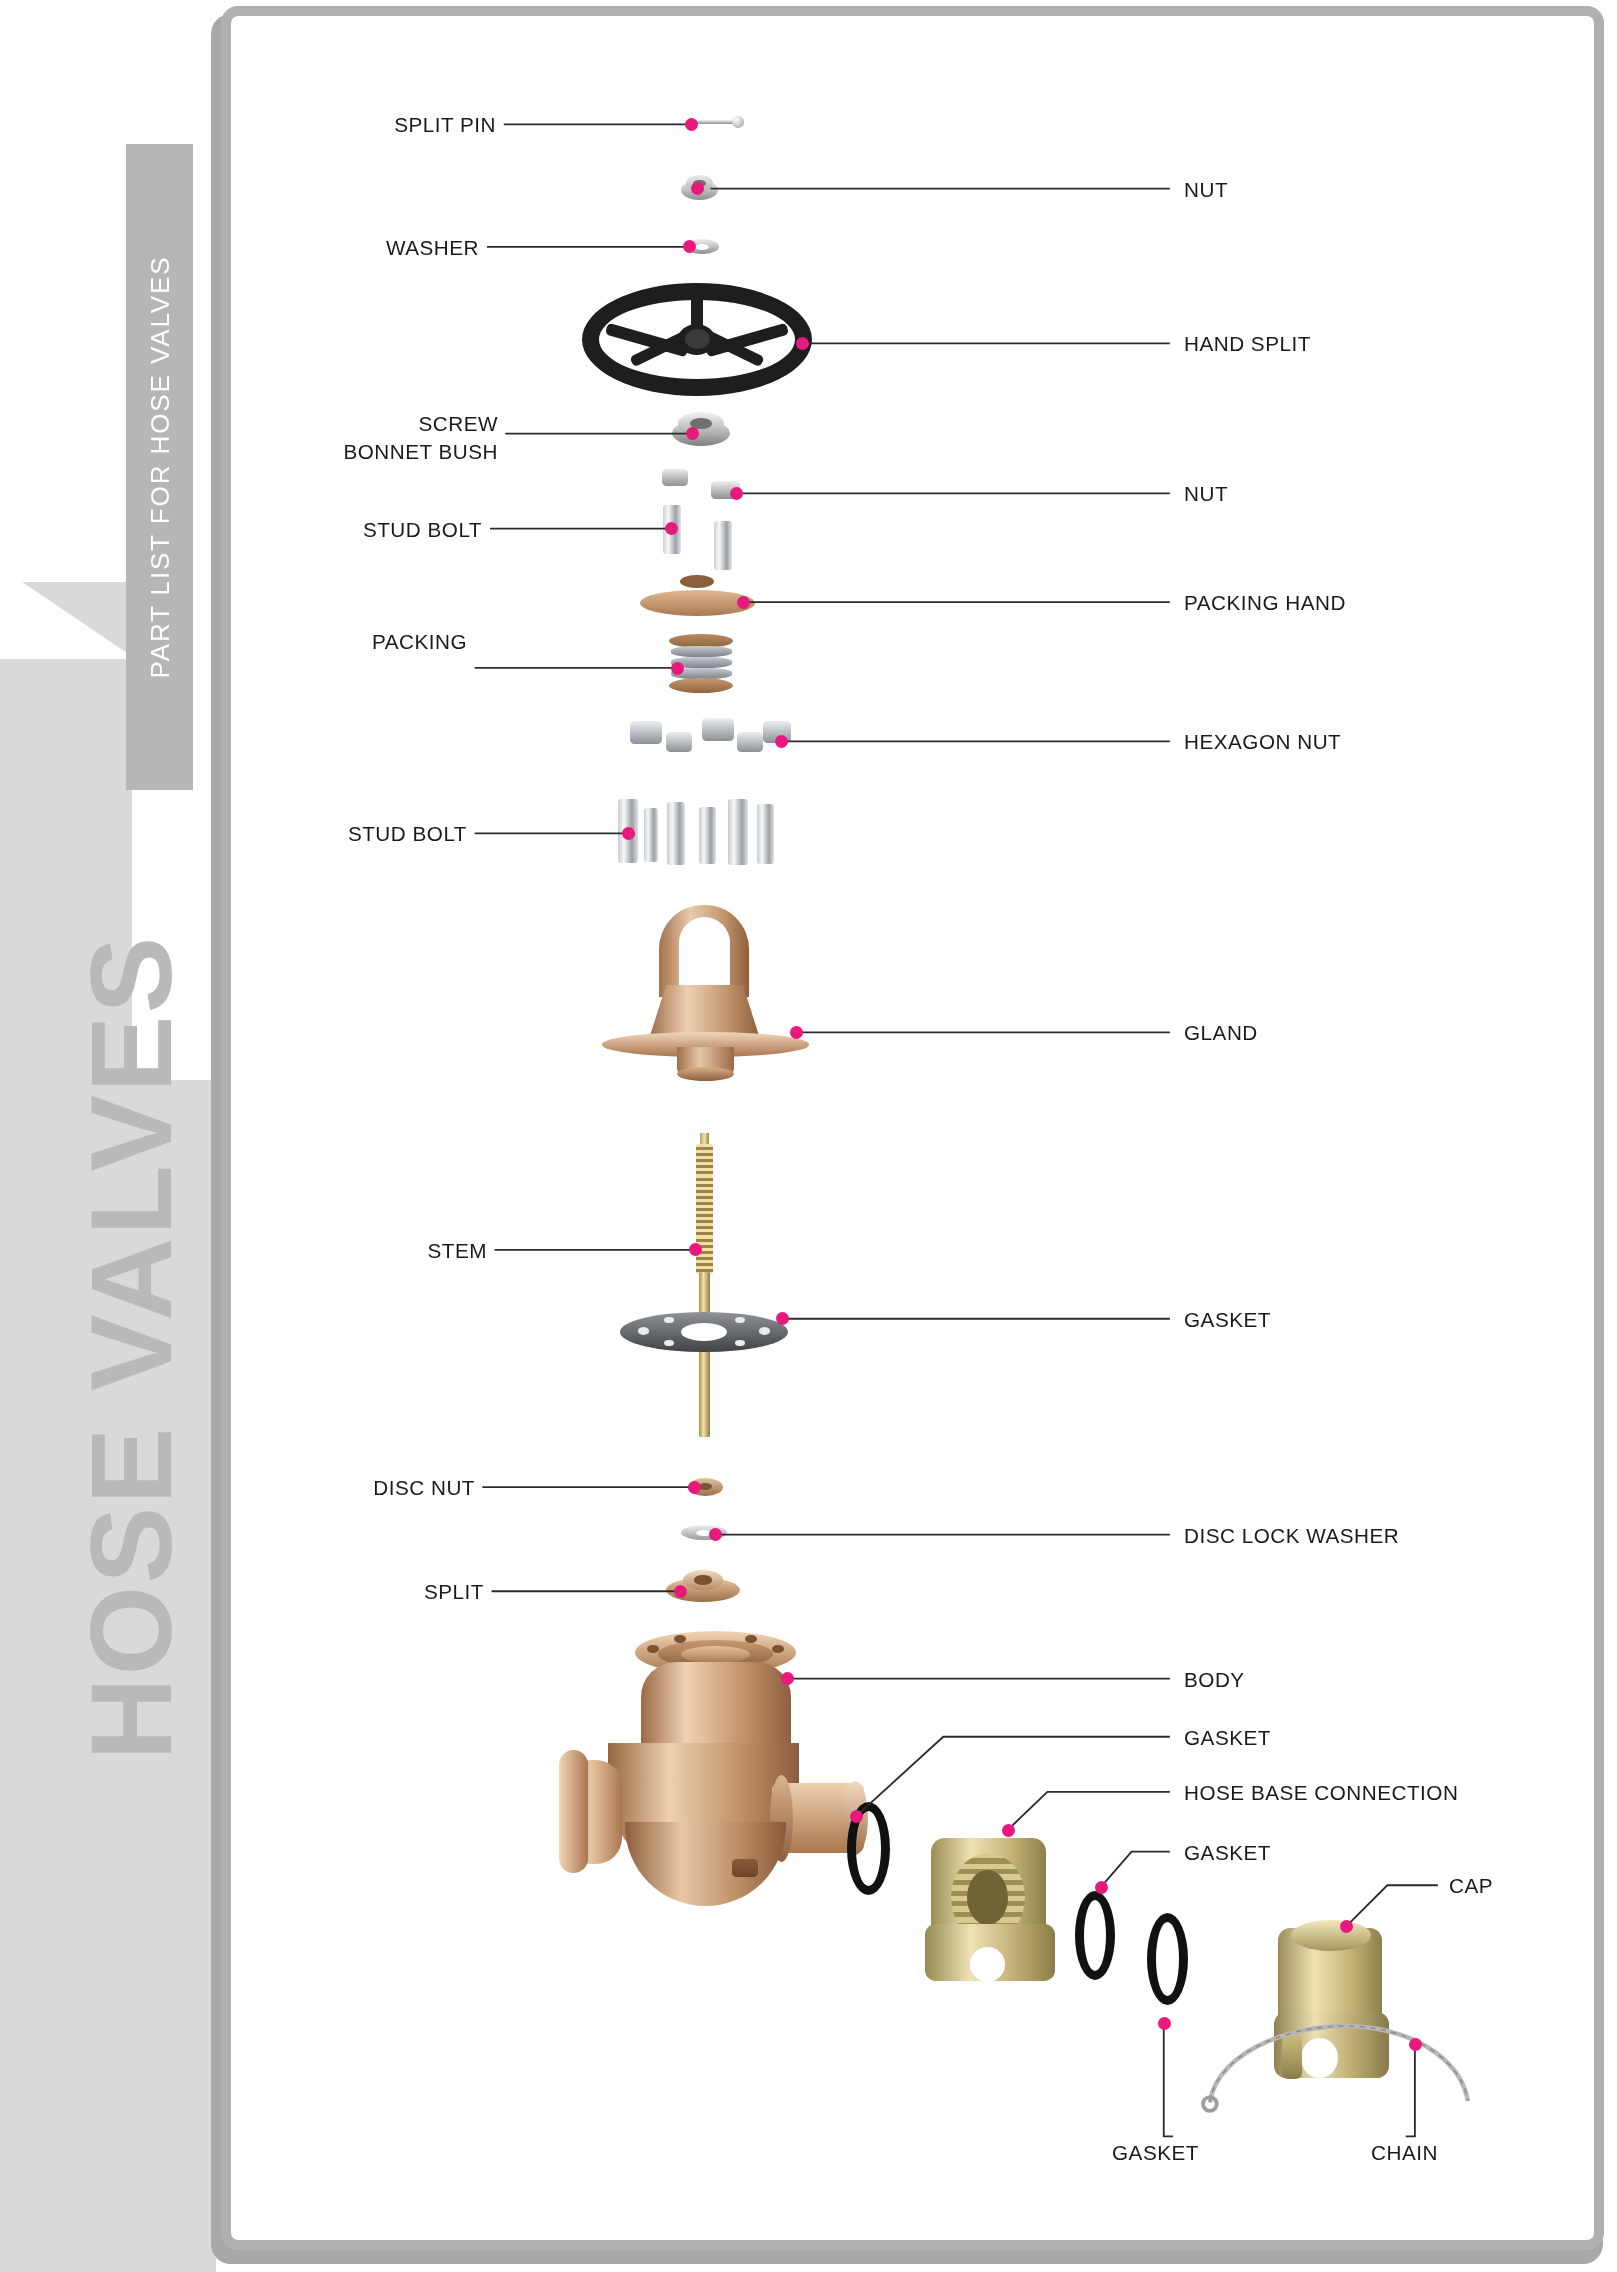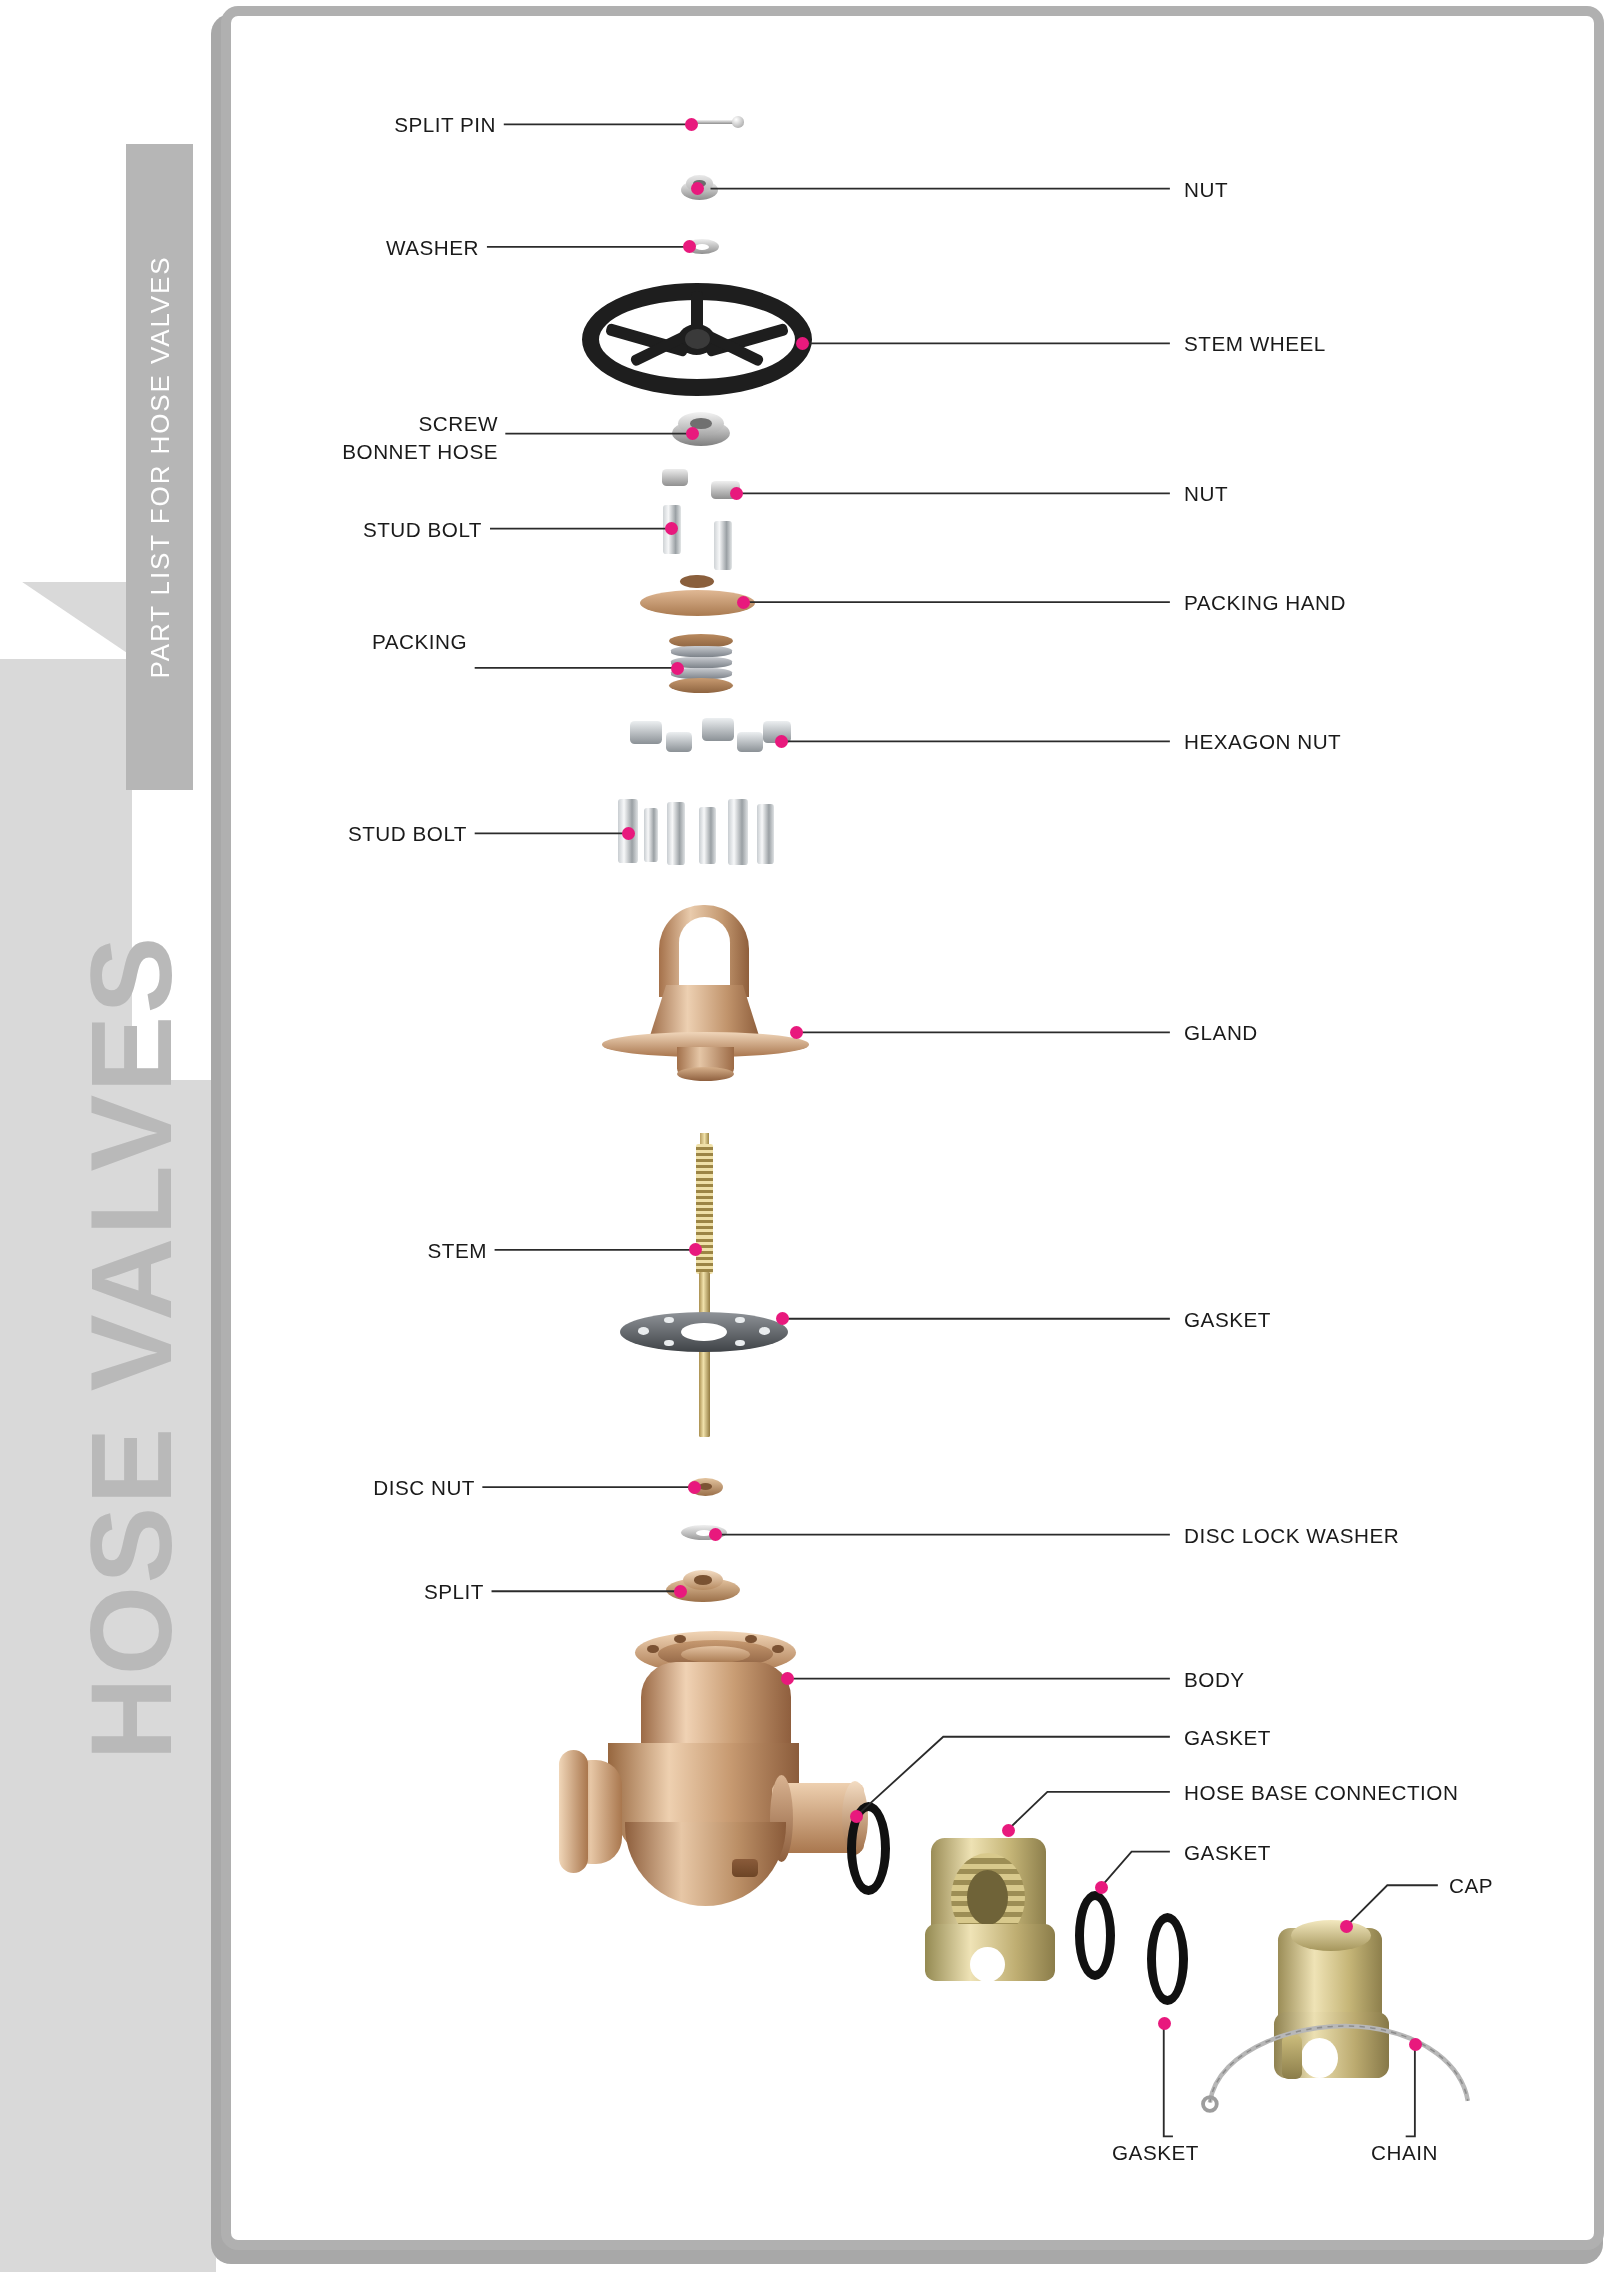--- a/index.html
+++ b/index.html
@@ -339,30 +339,30 @@
   <div class="dot" style="left:850px;top:1810px;"></div>
   <div class="dot" style="left:1002px;top:1824px;"></div>
   <div class="dot" style="left:1095px;top:1881px;"></div>
   <div class="dot" style="left:1158px;top:2017px;"></div>
   <div class="dot" style="left:1340px;top:1920px;"></div>
   <div class="dot" style="left:1409px;top:2038px;"></div>
 
   <div class="lbl r" style="left:159px;top:113px;width:337px;">SPLIT PIN</div>
   <div class="lbl r" style="left:142px;top:236px;width:337px;">WASHER</div>
   <div class="lbl r" style="left:161px;top:412px;width:337px;">SCREW</div>
-  <div class="lbl r" style="left:161px;top:440px;width:337px;">BONNET HOSE</div>
+  <div class="lbl r" style="left:161px;top:440px;width:337px;">BONNET BUSH</div>
   <div class="lbl r" style="left:145px;top:518px;width:337px;">STUD BOLT</div>
   <div class="lbl r" style="left:130px;top:630px;width:337px;">PACKING</div>
   <div class="lbl r" style="left:130px;top:822px;width:337px;">STUD BOLT</div>
   <div class="lbl r" style="left:150px;top:1239px;width:337px;">STEM</div>
   <div class="lbl r" style="left:138px;top:1476px;width:337px;">DISC NUT</div>
   <div class="lbl r" style="left:147px;top:1580px;width:337px;">SPLIT</div>
 
   <div class="lbl" style="left:1184px;top:178px;">NUT</div>
-  <div class="lbl" style="left:1184px;top:332px;">STEM WHEEL</div>
+  <div class="lbl" style="left:1184px;top:332px;">HAND SPLIT</div>
   <div class="lbl" style="left:1184px;top:482px;">NUT</div>
   <div class="lbl" style="left:1184px;top:591px;">PACKING HAND</div>
   <div class="lbl" style="left:1184px;top:730px;">HEXAGON NUT</div>
   <div class="lbl" style="left:1184px;top:1021px;">GLAND</div>
   <div class="lbl" style="left:1184px;top:1308px;">GASKET</div>
   <div class="lbl" style="left:1184px;top:1524px;">DISC LOCK WASHER</div>
   <div class="lbl" style="left:1184px;top:1668px;">BODY</div>
   <div class="lbl" style="left:1184px;top:1726px;">GASKET</div>
   <div class="lbl" style="left:1184px;top:1781px;text-align:right;">HOSE BASE CONNECTION</div>
   <div class="lbl" style="left:1184px;top:1841px;">GASKET</div>

